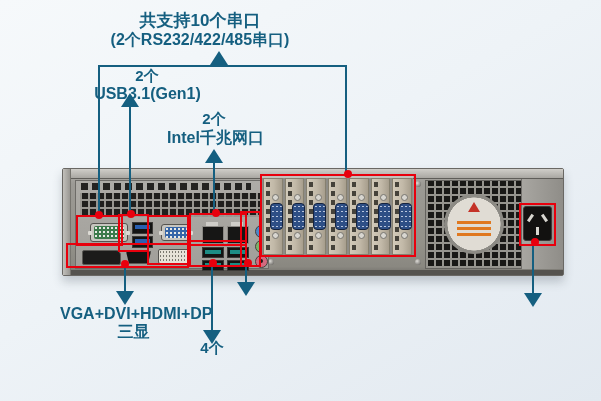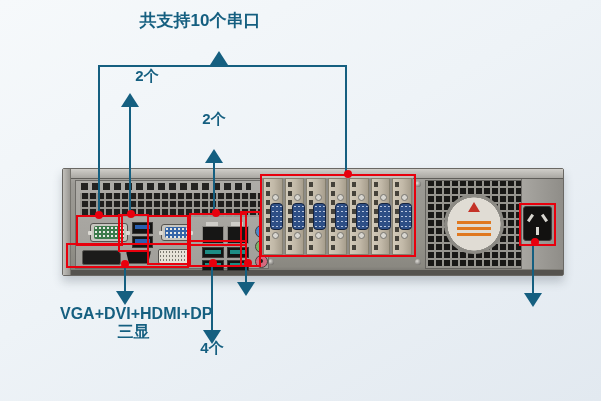--- a/index.html
+++ b/index.html
@@ -252,24 +252,27 @@
   <div class="vline" style="left:211px;top:263px;height:67px"></div>
   <div class="arr down" style="left:203px;top:330px"></div>
 
   <div class="vline" style="left:245px;top:263px;height:19px"></div>
   <div class="arr down" style="left:237px;top:282px"></div>
 
   <div class="vline" style="left:532px;top:242px;height:51px"></div>
   <div class="arr down" style="left:524px;top:293px"></div>
 
   <div class="lbl" style="left:80px;top:12px;width:240px;font-size:17px">共支持10个串口</div>
+  <div class="lbl" style="left:55px;top:31px;width:290px;font-size:16px">(2个RS232/422/485串口)</div>
 
   <div class="lbl" style="left:117px;top:68px;width:60px;font-size:15px">2个</div>
+  <div class="lbl" style="left:85px;top:85px;width:125px;font-size:16px">USB3.1(Gen1)</div>
 
   <div class="lbl" style="left:184px;top:111px;width:60px;font-size:15px">2个</div>
+  <div class="lbl" style="left:148px;top:129px;width:135px;font-size:16px">Intel千兆网口</div>
 
   <div class="lbl" style="left:60px;top:323px;width:147px;font-size:16px">三显</div>
   <div class="lbl" style="left:60px;top:305px;width:147px;font-size:16px">VGA+DVI+HDMI+DP</div>
 
 
   <div class="lbl" style="left:182px;top:340px;width:60px;font-size:15px">4个</div>
 
 </div>
 
 </body></html>

